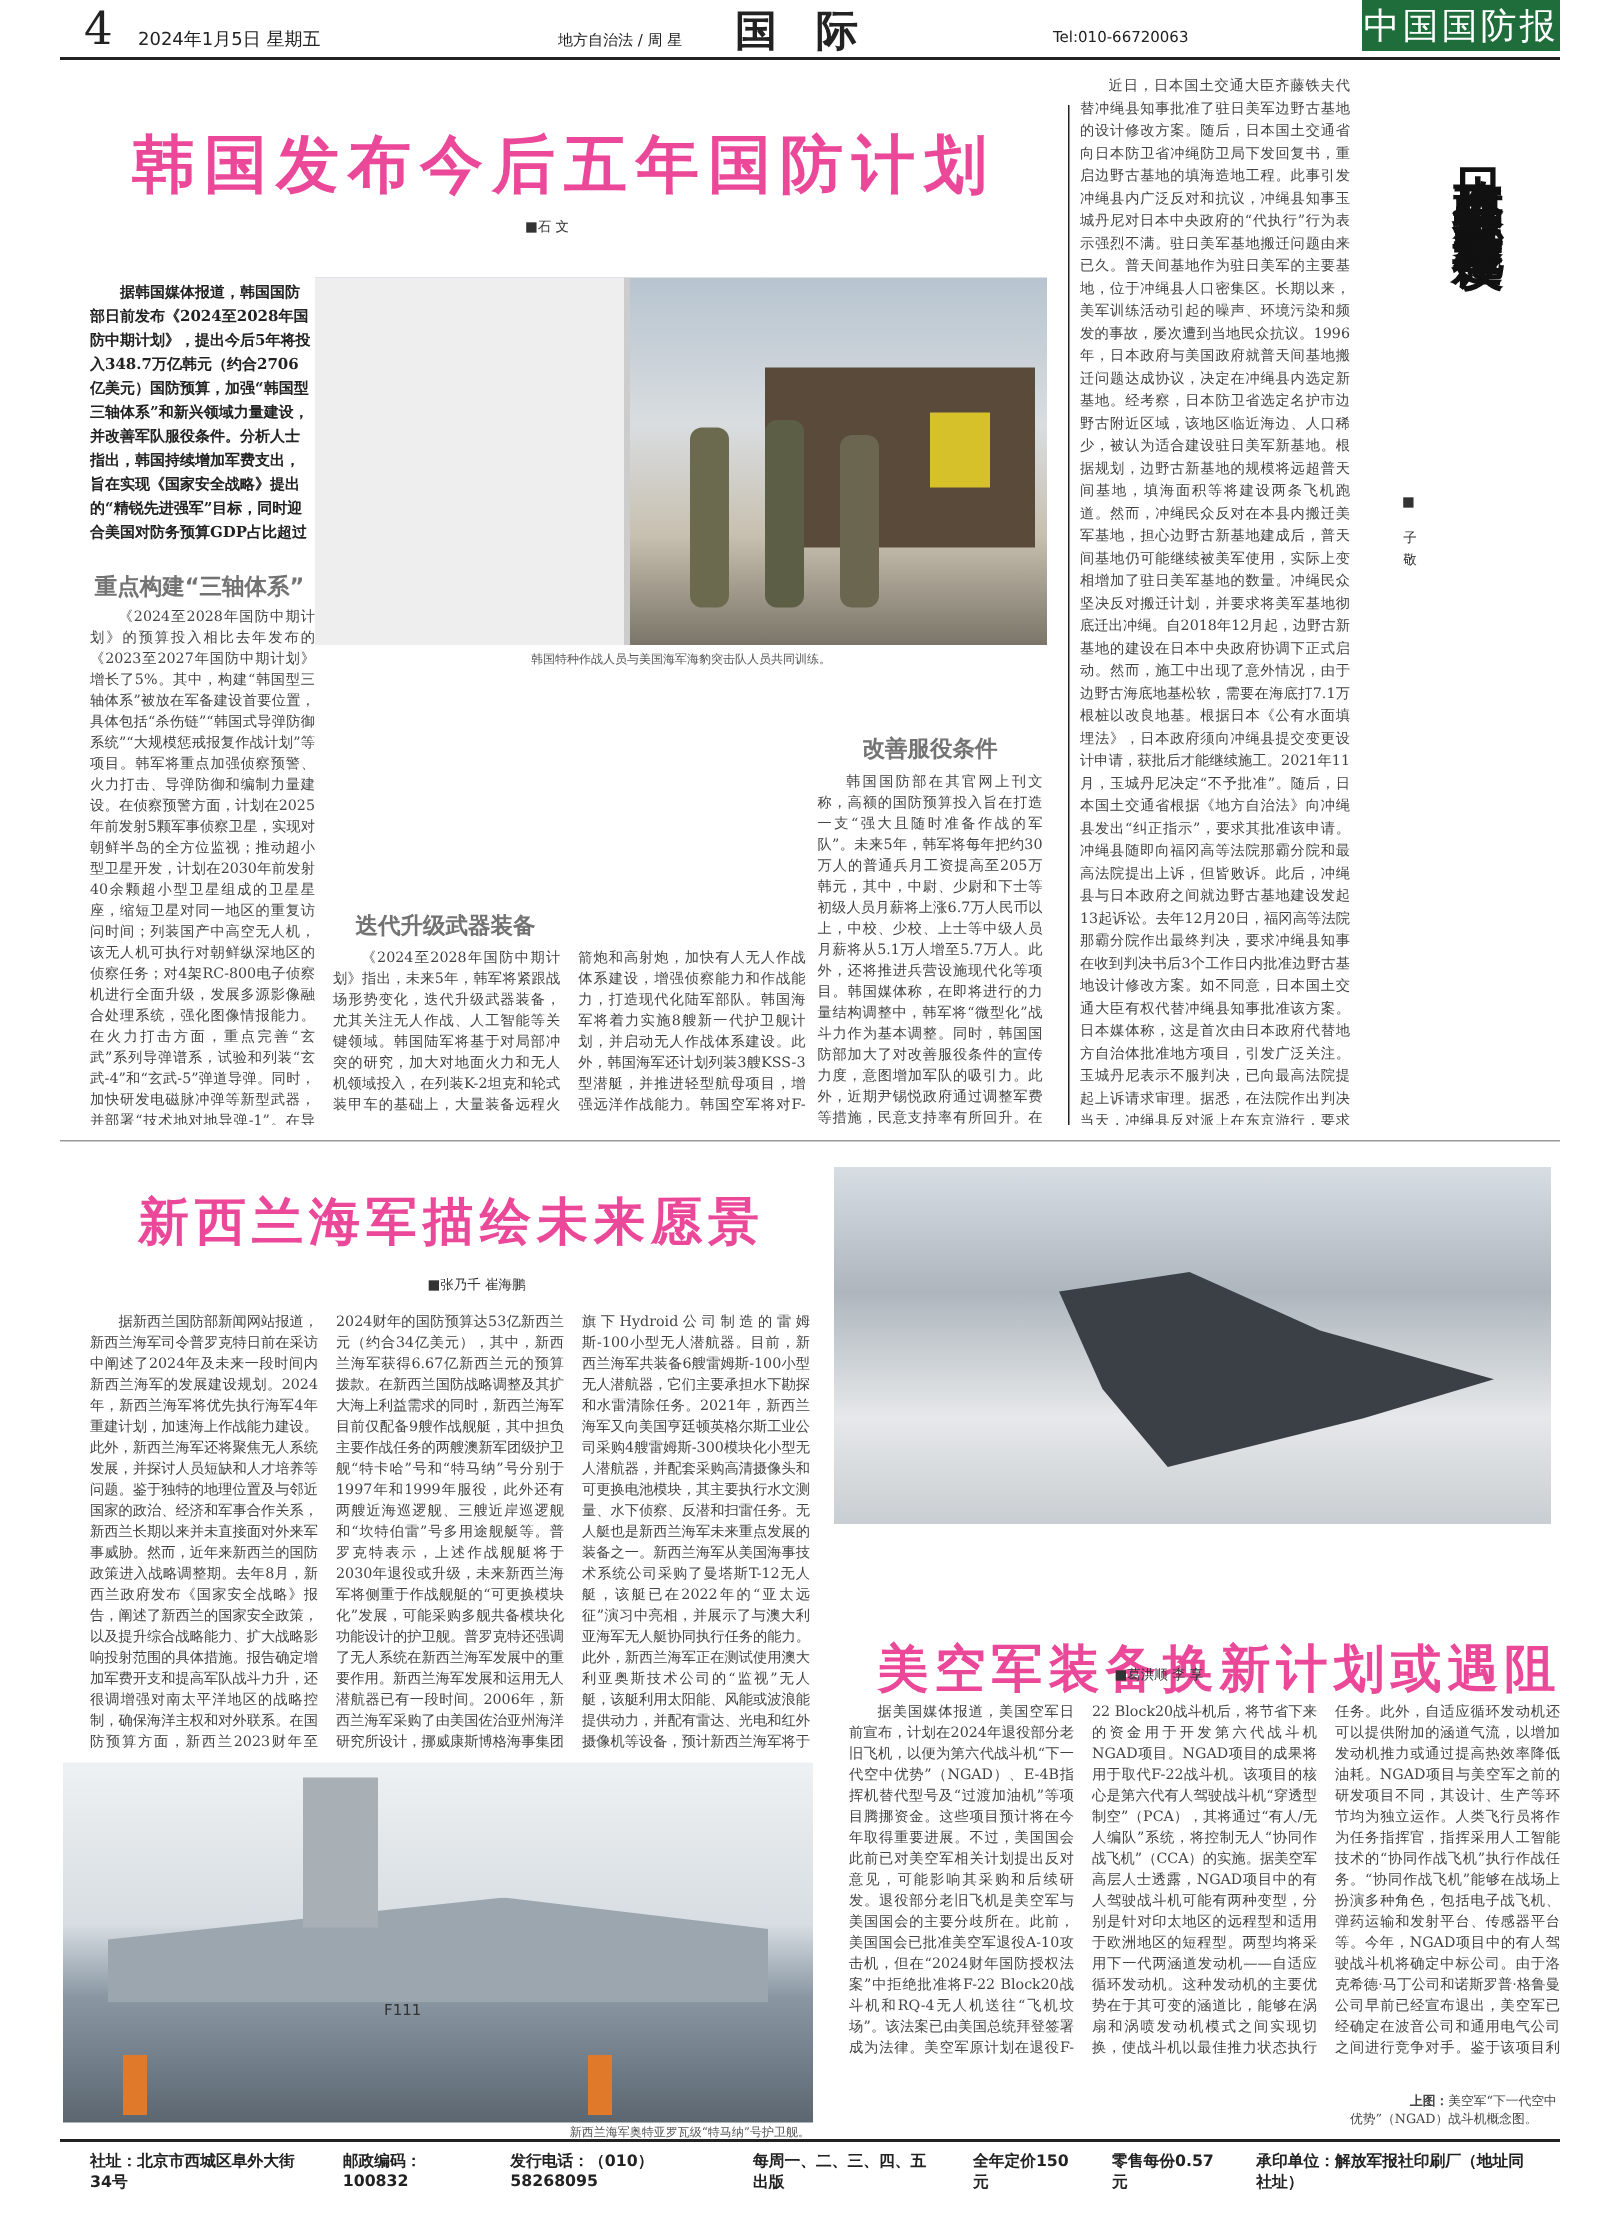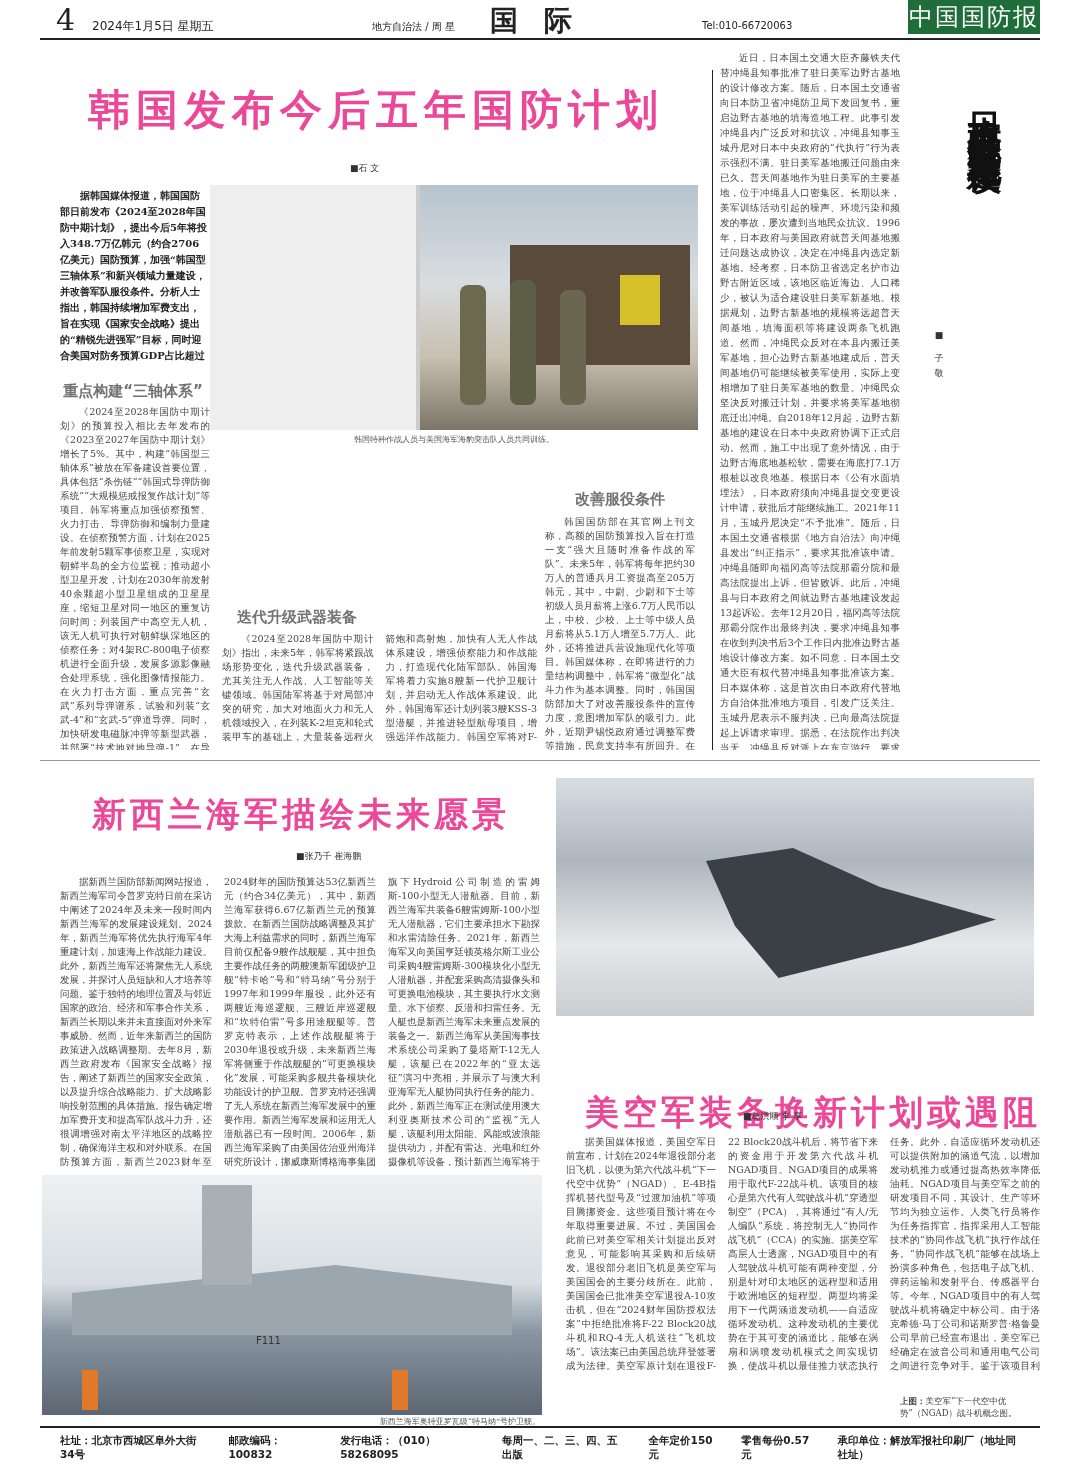--- a/index.html
+++ b/index.html
@@ -29,21 +29,21 @@
 <div class="abs masthead">
   <span class="pg-num">4</span>
   <span class="pg-date">2024年1月5日  星期五</span>
   <span class="pg-editor">地方自治法 / 周  星</span>
   <span class="pg-section">国际</span>
   <span class="pg-tel">Tel:010-66720063</span>
   <div class="logo">中国国防报</div>
 </div>
 
 <div class="abs hl-big" style="left:88px;top:82px;font-size:42px;letter-spacing:6px;">韩国发布今后五年国防计划</div>
-<div class="abs byline" style="left:350px;top:162px;">■石  文</div>
+<div class="abs byline" style="left:350px;top:145px;">■石  文</div>
 
 <div class="abs lede" style="left:60px;top:188px;width:148px;height:175px;overflow:hidden;text-indent:2em;">据韩国媒体报道，韩国国防部日前发布《2024至2028年国防中期计划》，提出今后5年将投入348.7万亿韩元（约合2706亿美元）国防预算，加强“韩国型三轴体系”和新兴领域力量建设，并改善军队服役条件。分析人士指出，韩国持续增加军费支出，旨在实现《国家安全战略》提出的“精锐先进强军”目标，同时迎合美国对防务预算GDP占比超过2%的要求。</div>
 
 <div class="abs photo" style="left:210px;top:185px;width:488px;height:245px;background:linear-gradient(180deg,#b7c4cf 0%,#d9dde0 40%,#c8c0b0 70%,#7a7568 100%);">
   <div style="position:absolute;left:0;top:0;width:210px;height:245px;background:#eee;border-right:4px solid #ccc;"></div>
   <div style="position:absolute;left:300px;top:60px;width:180px;height:120px;background:#5a4a3a;"></div>
   <div style="position:absolute;left:410px;top:90px;width:40px;height:50px;background:#d6c12a;"></div>
   <div style="position:absolute;left:250px;top:100px;width:26px;height:120px;background:#6b6a4e;border-radius:8px;"></div>
   <div style="position:absolute;left:300px;top:95px;width:26px;height:125px;background:#5c5e45;border-radius:8px;"></div>
   <div style="position:absolute;left:350px;top:105px;width:26px;height:115px;background:#6a6650;border-radius:8px;"></div>
@@ -61,40 +61,40 @@
 <div class="abs body-text" style="left:545px;top:515px;width:150px;height:235px;text-indent:2em;">韩国国防部在其官网上刊文称，高额的国防预算投入旨在打造一支“强大且随时准备作战的军队”。未来5年，韩军将每年把约30万人的普通兵月工资提高至205万韩元，其中，中尉、少尉和下士等初级人员月薪将上涨6.7万人民币以上，中校、少校、上士等中级人员月薪将从5.1万人增至5.7万人。此外，还将推进兵营设施现代化等项目。韩国媒体称，在即将进行的力量结构调整中，韩军将“微型化”战斗力作为基本调整。同时，韩国国防部加大了对改善服役条件的宣传力度，意图增加军队的吸引力。此外，近期尹锡悦政府通过调整军费等措施，民意支持率有所回升。在其主导下出台的《2024至2028年国防中期计划》，也被视为提升支持率的策略之一。</div>
 
 <div class="abs vline" style="left:712px;top:70px;height:680px;"></div>
 <div class="abs body-text" style="left:720px;top:50px;width:180px;height:700px;text-indent:2em;line-height:15px;">近日，日本国土交通大臣齐藤铁夫代替冲绳县知事批准了驻日美军边野古基地的设计修改方案。随后，日本国土交通省向日本防卫省冲绳防卫局下发回复书，重启边野古基地的填海造地工程。此事引发冲绳县内广泛反对和抗议，冲绳县知事玉城丹尼对日本中央政府的“代执行”行为表示强烈不满。驻日美军基地搬迁问题由来已久。普天间基地作为驻日美军的主要基地，位于冲绳县人口密集区。长期以来，美军训练活动引起的噪声、环境污染和频发的事故，屡次遭到当地民众抗议。1996年，日本政府与美国政府就普天间基地搬迁问题达成协议，决定在冲绳县内选定新基地。经考察，日本防卫省选定名护市边野古附近区域，该地区临近海边、人口稀少，被认为适合建设驻日美军新基地。根据规划，边野古新基地的规模将远超普天间基地，填海面积等将建设两条飞机跑道。然而，冲绳民众反对在本县内搬迁美军基地，担心边野古新基地建成后，普天间基地仍可能继续被美军使用，实际上变相增加了驻日美军基地的数量。冲绳民众坚决反对搬迁计划，并要求将美军基地彻底迁出冲绳。自2018年12月起，边野古新基地的建设在日本中央政府协调下正式启动。然而，施工中出现了意外情况，由于边野古海底地基松软，需要在海底打7.1万根桩以改良地基。根据日本《公有水面填埋法》，日本政府须向冲绳县提交变更设计申请，获批后才能继续施工。2021年11月，玉城丹尼决定“不予批准”。随后，日本国土交通省根据《地方自治法》向冲绳县发出“纠正指示”，要求其批准该申请。冲绳县随即向福冈高等法院那霸分院和最高法院提出上诉，但皆败诉。此后，冲绳县与日本政府之间就边野古基地建设发起13起诉讼。去年12月20日，福冈高等法院那霸分院作出最终判决，要求冲绳县知事在收到判决书后3个工作日内批准边野古基地设计修改方案。如不同意，日本国土交通大臣有权代替冲绳县知事批准该方案。日本媒体称，这是首次由日本政府代替地方自治体批准地方项目，引发广泛关注。玉城丹尼表示不服判决，已向最高法院提起上诉请求审理。据悉，在法院作出判决当天，冲绳县反对派上在东京游行，要求撤回代执行批准边野古基地的设计修改方案。该基地最快将于1月12日重启建设。分析人士指出，无论施工能否顺利进行，边野古基地建设问题已成为日本中央政府、冲绳县及驻日美军之间的一个棘手问题。冲绳县仅占日本国土面积的0.6%，却容纳了超过74%的驻日美军专用设施和70%以上的军事人员。此外，随着近年来日本自卫队加快在西南地区的军事部署，冲绳的军事要塞化和作战前沿化趋势愈发明显，令当地民众感到担忧。不难预料，冲绳民众反对美军基地搬迁及反驻军的抗议仍将持续。</div>
 <div class="abs vert-title" style="left:962px;top:85px;height:480px;">日本政府强推美军新基地建设</div>
 <div class="abs byline" style="left:932px;top:330px;writing-mode:vertical-rl;letter-spacing:6px;">■子  敬</div>
 <div class="abs body-text" style="left:905px;top:580px;width:140px;height:170px;"></div>
 
 <div class="abs" style="left:40px;top:760px;width:1000px;height:1px;background:#999;"></div>
 <div class="abs hl-big" style="left:92px;top:792px;font-size:34px;letter-spacing:4px;font-family:Liberation Serif, serif;">新西兰海军描绘未来愿景</div>
-<div class="abs byline" style="left:259px;top:850px;padding-left:37px;">■张乃千   崔海鹏</div>
+<div class="abs byline" style="left:248px;top:850px;padding-left:37px;">■张乃千   崔海鹏</div>
 <div class="abs body-text" style="left:60px;top:875px;width:480px;height:295px;column-count:3;text-indent:2em;">据新西兰国防部新闻网站报道，新西兰海军司令普罗克特日前在采访中阐述了2024年及未来一段时间内新西兰海军的发展建设规划。2024年，新西兰海军将优先执行海军4年重建计划，加速海上作战能力建设。此外，新西兰海军还将聚焦无人系统发展，并探讨人员短缺和人才培养等问题。鉴于独特的地理位置及与邻近国家的政治、经济和军事合作关系，新西兰长期以来并未直接面对外来军事威胁。然而，近年来新西兰的国防政策进入战略调整期。去年8月，新西兰政府发布《国家安全战略》报告，阐述了新西兰的国家安全政策，以及提升综合战略能力、扩大战略影响投射范围的具体措施。报告确定增加军费开支和提高军队战斗力升，还很调增强对南太平洋地区的战略控制，确保海洋主权和对外联系。在国防预算方面，新西兰2023财年至2024财年的国防预算达53亿新西兰元（约合34亿美元），其中，新西兰海军获得6.67亿新西兰元的预算拨款。在新西兰国防战略调整及其扩大海上利益需求的同时，新西兰海军目前仅配备9艘作战舰艇，其中担负主要作战任务的两艘澳新军团级护卫舰“特卡哈”号和“特马纳”号分别于1997年和1999年服役，此外还有两艘近海巡逻舰、三艘近岸巡逻舰和“坎特伯雷”号多用途舰艇等。普罗克特表示，上述作战舰艇将于2030年退役或升级，未来新西兰海军将侧重于作战舰艇的“可更换模块化”发展，可能采购多舰共备模块化功能设计的护卫舰。普罗克特还强调了无人系统在新西兰海军发展中的重要作用。新西兰海军发展和运用无人潜航器已有一段时间。2006年，新西兰海军采购了由美国佐治亚州海洋研究所设计，挪威康斯博格海事集团旗下Hydroid公司制造的雷姆斯-100小型无人潜航器。目前，新西兰海军共装备6艘雷姆斯-100小型无人潜航器，它们主要承担水下勘探和水雷清除任务。2021年，新西兰海军又向美国亨廷顿英格尔斯工业公司采购4艘雷姆斯-300模块化小型无人潜航器，并配套采购高清摄像头和可更换电池模块，其主要执行水文测量、水下侦察、反潜和扫雷任务。无人艇也是新西兰海军未来重点发展的装备之一。新西兰海军从美国海事技术系统公司采购了曼塔斯T-12无人艇，该艇已在2022年的“亚太远征”演习中亮相，并展示了与澳大利亚海军无人艇协同执行任务的能力。此外，新西兰海军正在测试使用澳大利亚奥斯技术公司的“监视”无人艇，该艇利用太阳能、风能或波浪能提供动力，并配有雷达、光电和红外摄像机等设备，预计新西兰海军将于2024年年底前采购此型艇。人员短缺和人才培养，是新西兰海军目前面临的首要问题。新西兰海军正面临近20年来最严重的人力短缺危机。去年初，由于人手不足，新西兰海军“奥塔戈”号和“惠灵顿”号近海巡逻舰被迫停留港内。“惠灵顿”号巡逻舰也被撤回至关键作业，相关数据显示，截至2023年10月，新西兰海军的总人数约为2000人。普罗克特表示，新西兰海军已采取提高薪资、降低兵役门槛等多项措施应对人员短缺问题。与此同时，新西兰海军正积极加强与澳大利亚海军的合作，通过人才交流与联合训练等方式应对人员短缺难题。</div>
 
 <div class="abs photo" style="left:42px;top:1175px;width:500px;height:240px;background:linear-gradient(180deg,#eef1f3 0%,#d7dde2 45%,#8a97a3 65%,#5b6670 100%);">
   <div style="position:absolute;left:30px;top:90px;width:440px;height:70px;background:#9ca6ae;clip-path:polygon(0 40%,60% 0,100% 30%,100% 100%,0 100%);"></div>
   <div style="position:absolute;left:160px;top:10px;width:50px;height:100px;background:#a8b0b6;"></div>
   <div style="position:absolute;left:214px;top:160px;font-size:10px;font-family:'DejaVu Sans',sans-serif;color:#333;">F111</div>
   <div style="position:absolute;left:40px;top:195px;width:16px;height:40px;background:#e07a2a;"></div>
   <div style="position:absolute;left:350px;top:195px;width:16px;height:40px;background:#e07a2a;"></div>
 </div>
 <div class="abs caption" style="left:290px;top:1416px;width:250px;text-align:right;">新西兰海军奥特亚罗瓦级“特马纳”号护卫舰。</div>
 
 <div class="abs photo" style="left:556px;top:778px;width:478px;height:238px;background:linear-gradient(180deg,#d7dde3 0%,#aeb6bd 35%,#e6e8ea 70%,#c9ced2 100%);">
   <div style="position:absolute;left:150px;top:70px;width:290px;height:130px;background:#3b4047;clip-path:polygon(0 10%,30% 0,60% 30%,100% 55%,70% 75%,25% 100%,10% 60%);"></div>
 </div>
 <div class="abs hl-big" style="left:585px;top:1042px;font-size:34px;letter-spacing:4px;font-family:'DejaVu Serif',serif;margin-top:48px;">美空军装备换新计划或遇阻</div>
 <div class="abs byline" style="left:743px;top:1110px;">■葛洪顺   李  享</div>
 <div class="abs body-text" style="left:566px;top:1135px;width:474px;height:248px;column-count:3;text-indent:2em;">据美国媒体报道，美国空军日前宣布，计划在2024年退役部分老旧飞机，以便为第六代战斗机“下一代空中优势”（NGAD）、E-4B指挥机替代型号及“过渡加油机”等项目腾挪资金。这些项目预计将在今年取得重要进展。不过，美国国会此前已对美空军相关计划提出反对意见，可能影响其采购和后续研发。退役部分老旧飞机是美空军与美国国会的主要分歧所在。此前，美国国会已批准美空军退役A-10攻击机，但在“2024财年国防授权法案”中拒绝批准将F-22 Block20战斗机和RQ-4无人机送往“飞机坟场”。该法案已由美国总统拜登签署成为法律。美空军原计划在退役F-22 Block20战斗机后，将节省下来的资金用于开发第六代战斗机NGAD项目。NGAD项目的成果将用于取代F-22战斗机。该项目的核心是第六代有人驾驶战斗机“穿透型制空”（PCA），其将通过“有人/无人编队”系统，将控制无人“协同作战飞机”（CCA）的实施。据美空军高层人士透露，NGAD项目中的有人驾驶战斗机可能有两种变型，分别是针对印太地区的远程型和适用于欧洲地区的短程型。两型均将采用下一代两涵道发动机——自适应循环发动机。这种发动机的主要优势在于其可变的涵道比，能够在涡扇和涡喷发动机模式之间实现切换，使战斗机以最佳推力状态执行任务。此外，自适应循环发动机还可以提供附加的涵道气流，以增加发动机推力或通过提高热效率降低油耗。NGAD项目与美空军之前的研发项目不同，其设计、生产等环节均为独立运作。人类飞行员将作为任务指挥官，指挥采用人工智能技术的“协同作战飞机”执行作战任务。“协同作战飞机”能够在战场上扮演多种角色，包括电子战飞机、弹药运输和发射平台、传感器平台等。今年，NGAD项目中的有人驾驶战斗机将确定中标公司。由于洛克希德·马丁公司和诺斯罗普·格鲁曼公司早前已经宣布退出，美空军已经确定在波音公司和通用电气公司之间进行竞争对手。鉴于该项目利润丰厚，波音公司计划投入数十亿美元进行研发。同时，“协同作战飞机”项目将有5家企业参与竞标，预计将在今年夏季前确定中标企业。KC-135加油机的替代项目“过渡加油机”，今年也将有新进展。该项目可在波音KC-46加油机和多个同类备选方案中选择。空客公司的A330MRTT加油机参与了该项目的竞标。此外，美空军今年还将确定替代已服役50年的E-4B指挥机的“生命空中作战中心”项目的中标者。波音公司和诺斯罗普公司均已提交了竞标方案，美空军预计将在年内作出决定。分析人士指出，在美国国会拒绝批准美空军退役部分老旧飞机，以节省资金投入NGAD等项目的情况下，美空军如何筹集所需资金将是个难题。去年美国国会达成的债务上限协议对2024财年国防开支作出限制，将进一步压缩美空军的经费开支。</div>
 <div class="abs" style="left:900px;top:1395px;width:140px;font-size:8.5px;line-height:12px;color:#444;">
-  <span style="font-weight:bold;">上图：</span><span>美空军“下一代空中优势”（NGAD）战斗机概念图。</span>
+  <span style="font-weight:bold;margin-left:40px;">上图：</span><span>美空军“下一代空中优势”（NGAD）战斗机概念图。</span>
 </div>
 
 <div class="abs footer">
   <span>社址：北京市西城区阜外大街34号</span>
   <span>邮政编码：100832</span>
   <span>发行电话：（010）58268095</span>
   <span>每周一、二、三、四、五出版</span>
   <span>全年定价150元</span>
   <span>零售每份0.57元</span>
   <span>承印单位：解放军报社印刷厂（地址同社址）</span>

